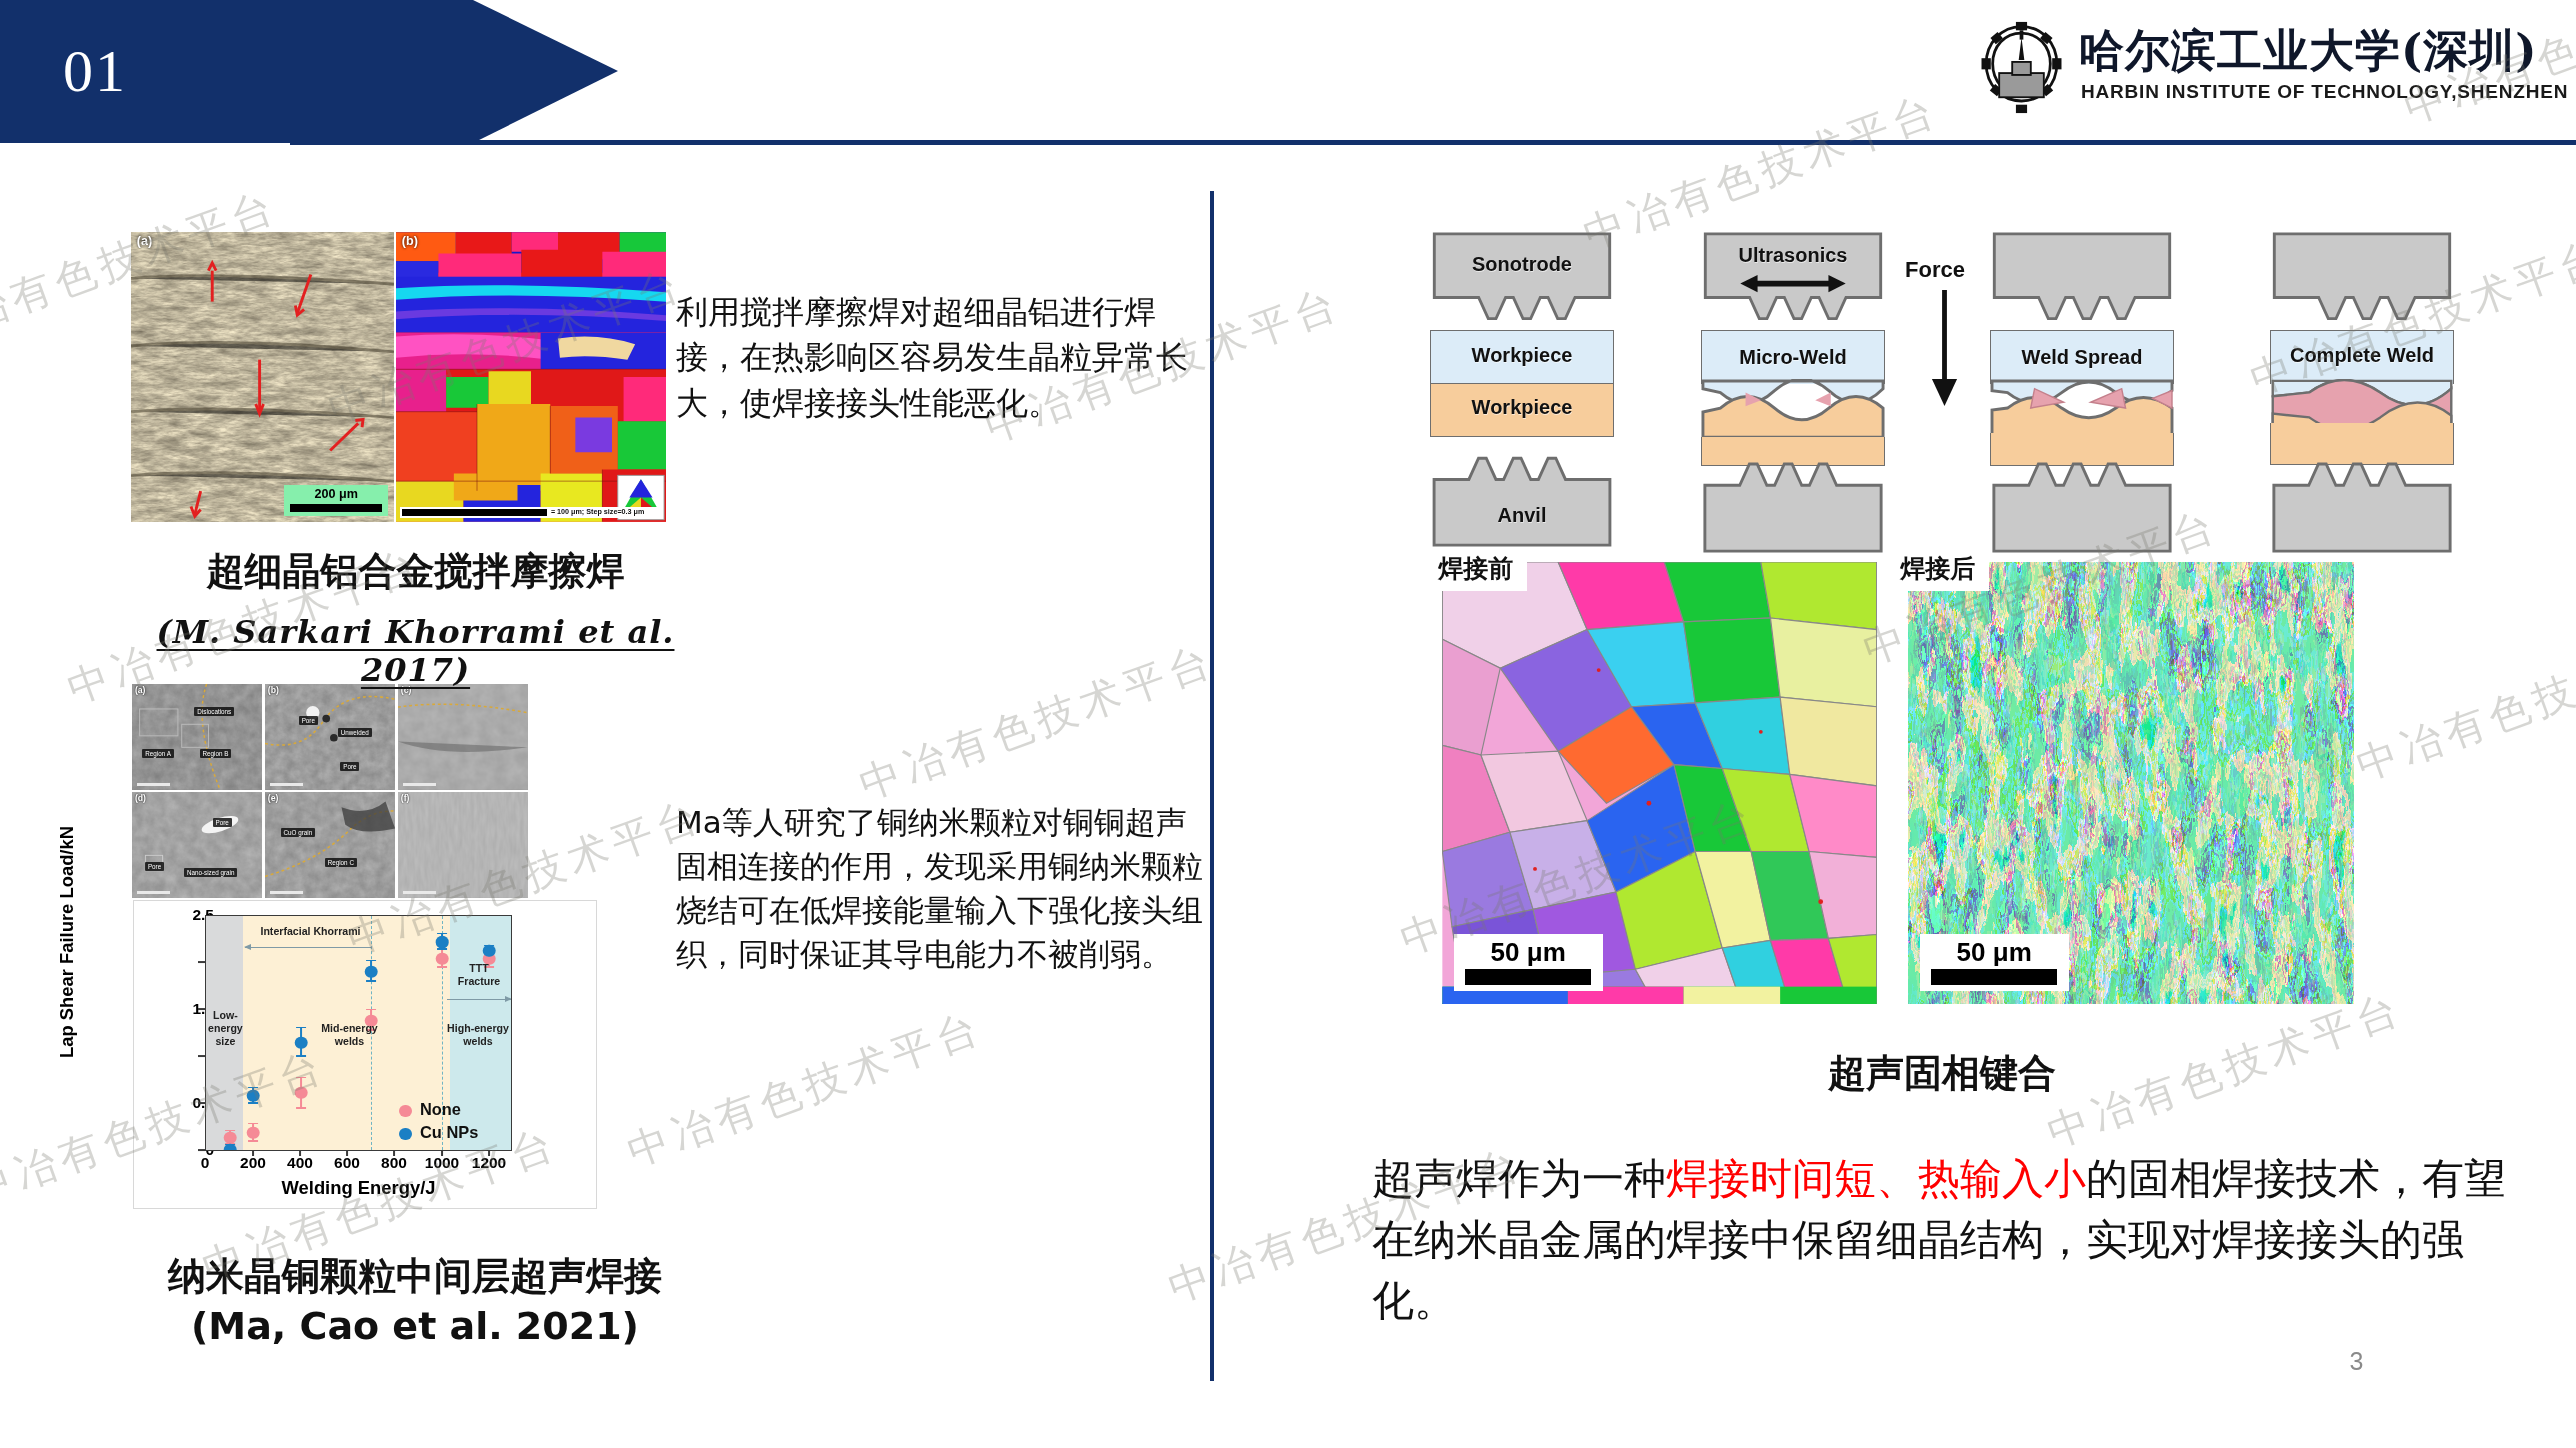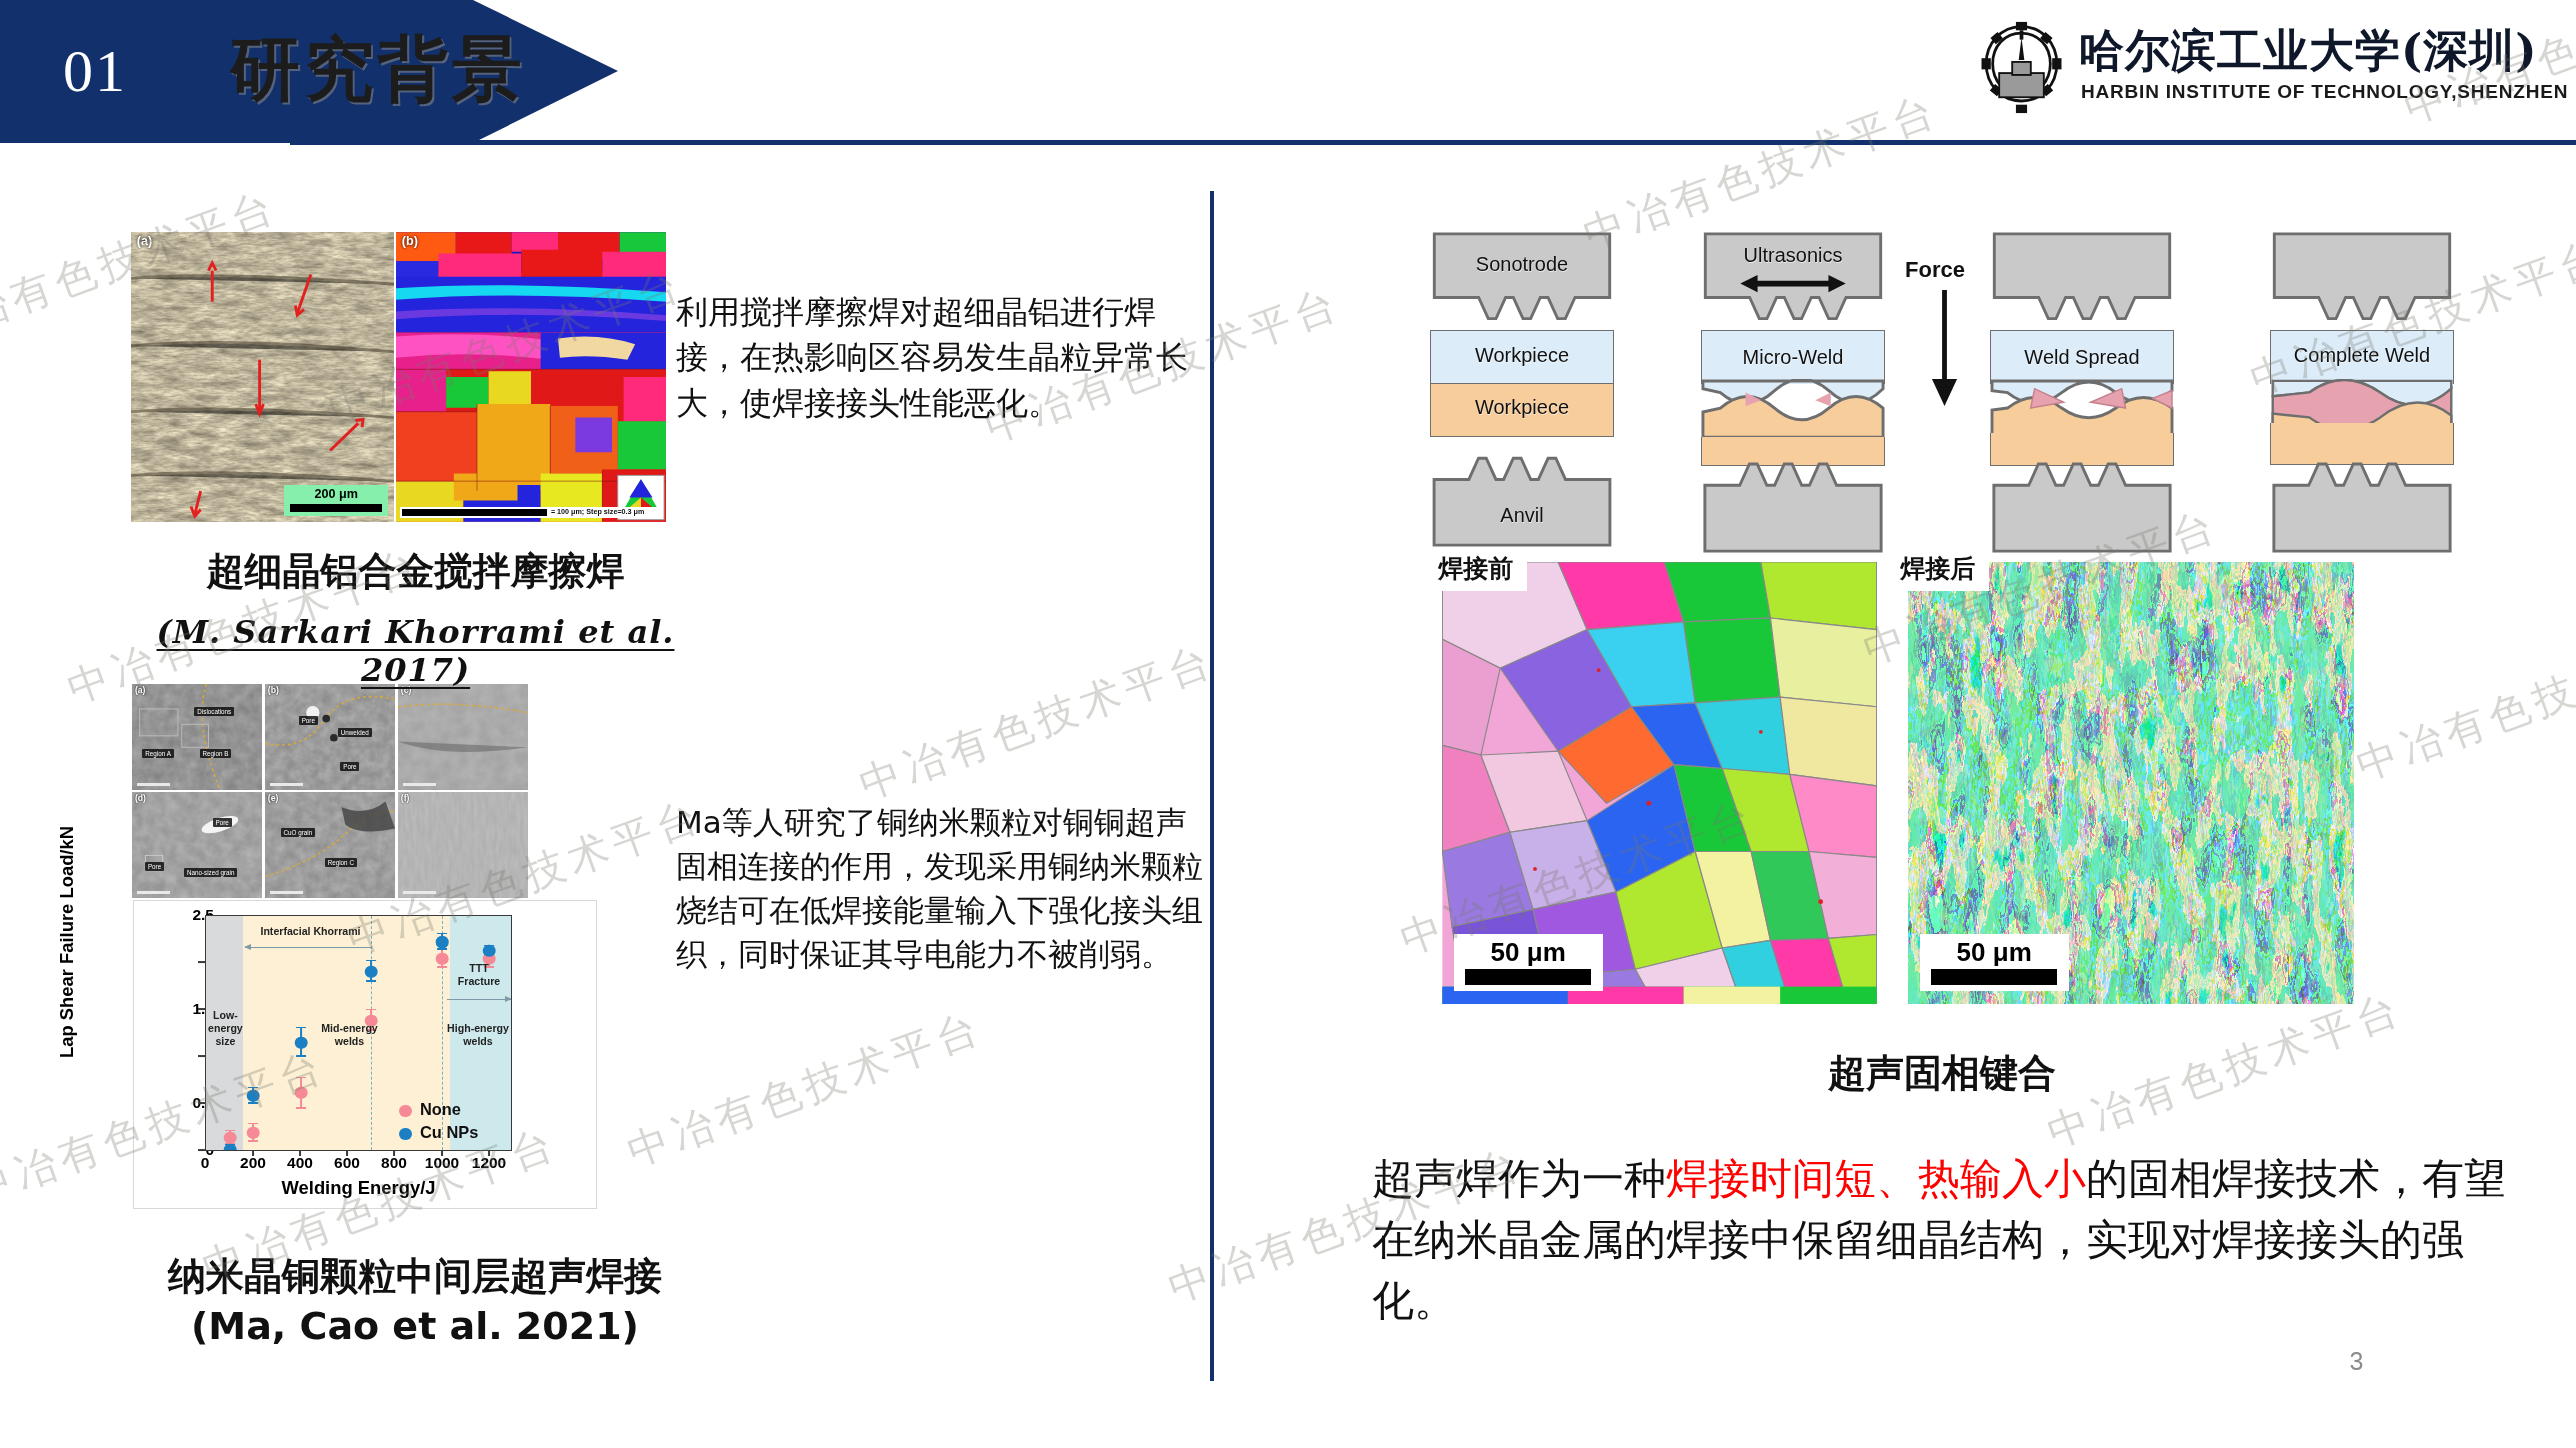--- a/index.html
+++ b/index.html
@@ -197,21 +197,21 @@
   }
   .inset-q { position:absolute; background:rgba(0,0,0,.6); color:#fff; font-size:5.3px; padding:0 1.9px;}
 
   
   #usw-diagram {
     position: absolute; left: 1430px; top: 230px; width: 1024px; height: 319px; z-index: 3;
   }
   .usw-stage { position:absolute; top:0; width:184px; height:319px; }
   .blk { position:absolute; left:0; width:184px; }
   .blk-txt {
-    position:absolute; width:100%; text-align:center; font-size:20px; font-weight:400; color:#111;
+    position:absolute; width:100%; text-align:center; font-size:20px; font-weight:700; color:#111;
     text-shadow: 0.5px 0.5px 0 rgba(255,255,255,.6);
   }
   .blue { background:#dcecf8; border:1.9px solid #6e6e6e; }
   .orange { background:#f7cd9c; border:1.9px solid #6e6e6e; }
   .force-label { position:absolute; font-size:22px; font-weight:700; color:#111;}
 
   #ebsd-left  { position:absolute; left:1442px; top:562px; width:435px; height:442px; z-index:3; }
   #ebsd-right { position:absolute; left:1908px; top:562px; width:446px; height:442px; z-index:3; }
   .ebsd-tag {
     position:absolute; background:#fff; padding:3.9px 13.5px 5.8px 9.7px;
@@ -258,21 +258,20 @@
   <div class="wm" style="left:2038px; top:1043px;">中冶有色技术平台</div>
   <div class="wm" style="left:2241px; top:290px;">中冶有色技术平台</div>
   <div class="wm" style="left:2347px; top:676px;">中冶有色技术平台</div>
   <div class="wm" style="left:2395px; top:19.3px;">中冶有色技术平台</div>
   <div class="wm" style="left:-87px;  top:241px;">中冶有色技术平台</div>
 </div>
 
 <div id="header">
   <div class="hdr-chevron"></div>
   <div class="hdr-num">01</div>
-  <div class="hdr-title">研究背景</div>
   <div class="hdr-rule"></div>
 </div>
 
 <div id="logo">
   <svg class="logo-mark" viewBox="0 0 100 100">
     <g fill="none" stroke="#111" stroke-width="3">
       <path d="M50 6 C72 6 88 24 88 46 C88 68 72 86 50 86 C28 86 12 68 12 46 C12 24 28 6 50 6 Z"></path>
       <path d="M50 13 C68 13 81 27 81 46 C81 65 68 79 50 79 C32 79 19 65 19 46 C19 27 32 13 50 13 Z"></path>
     </g>
     <g fill="#111">

